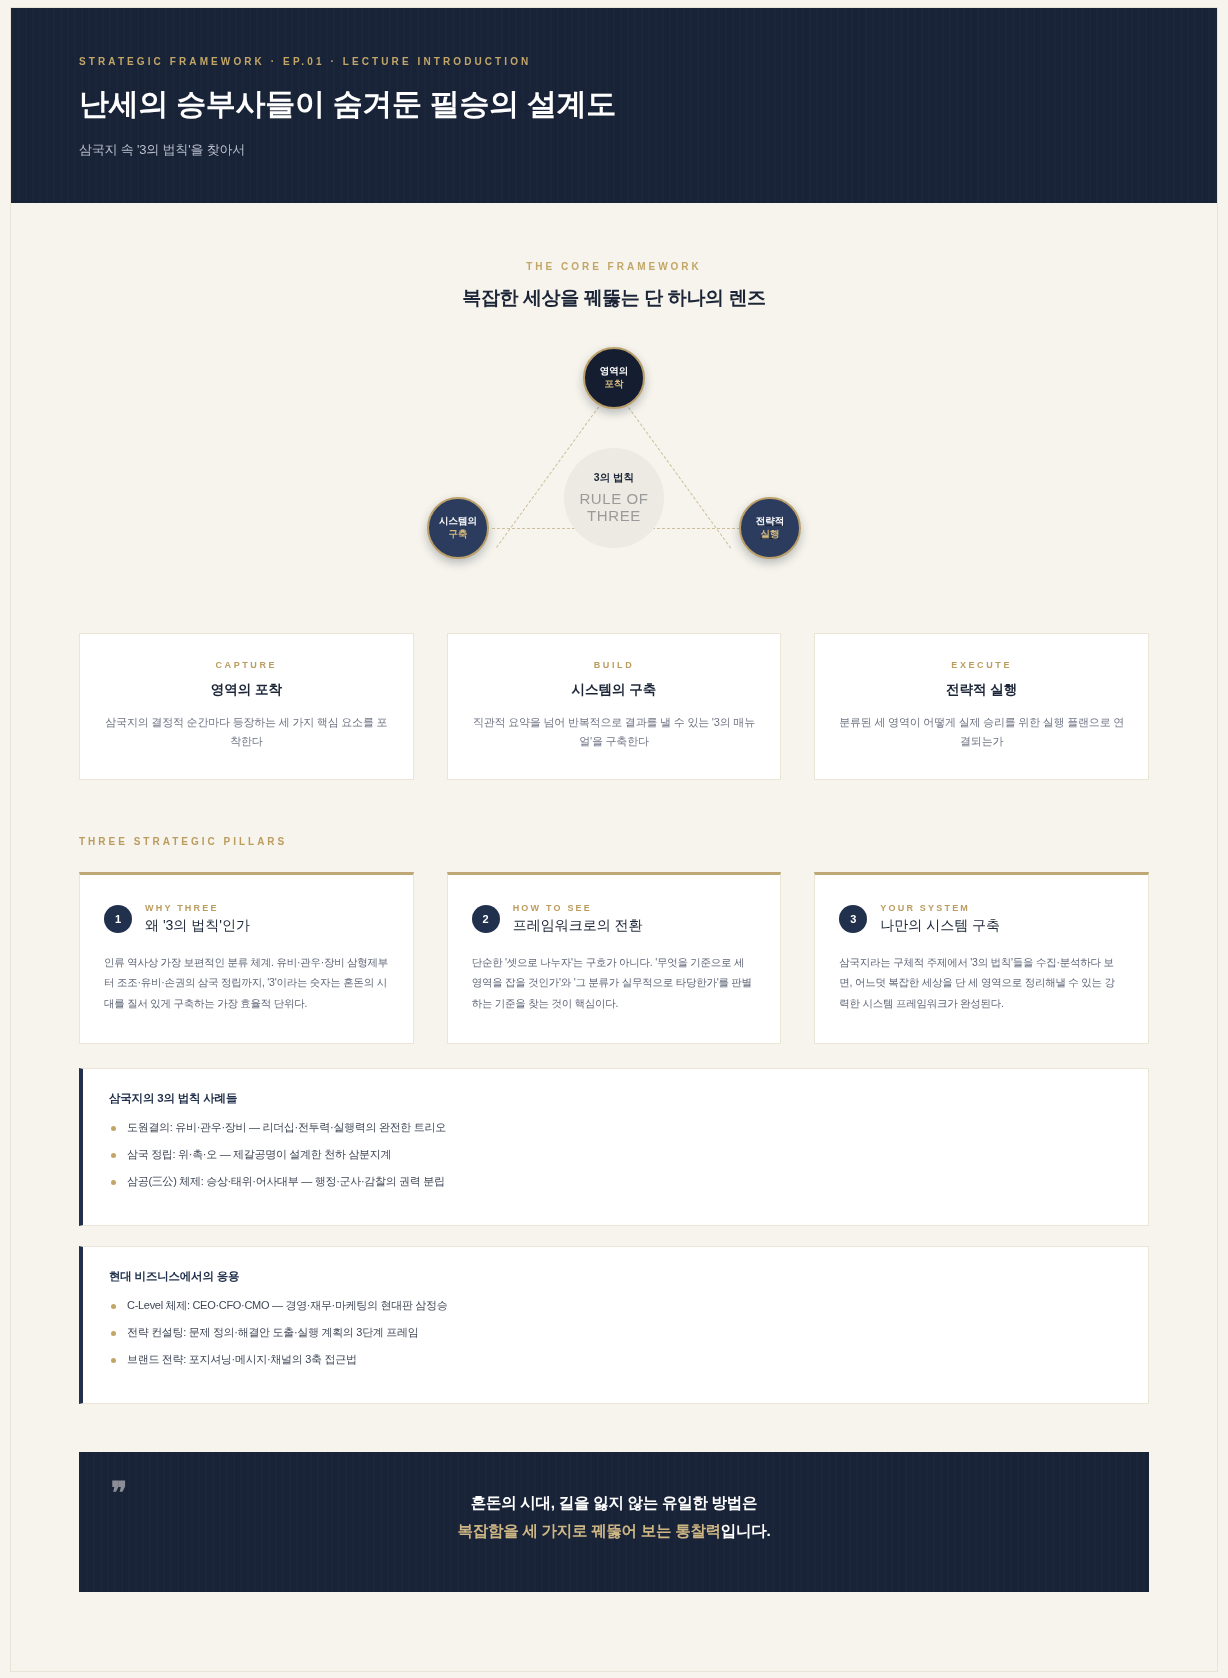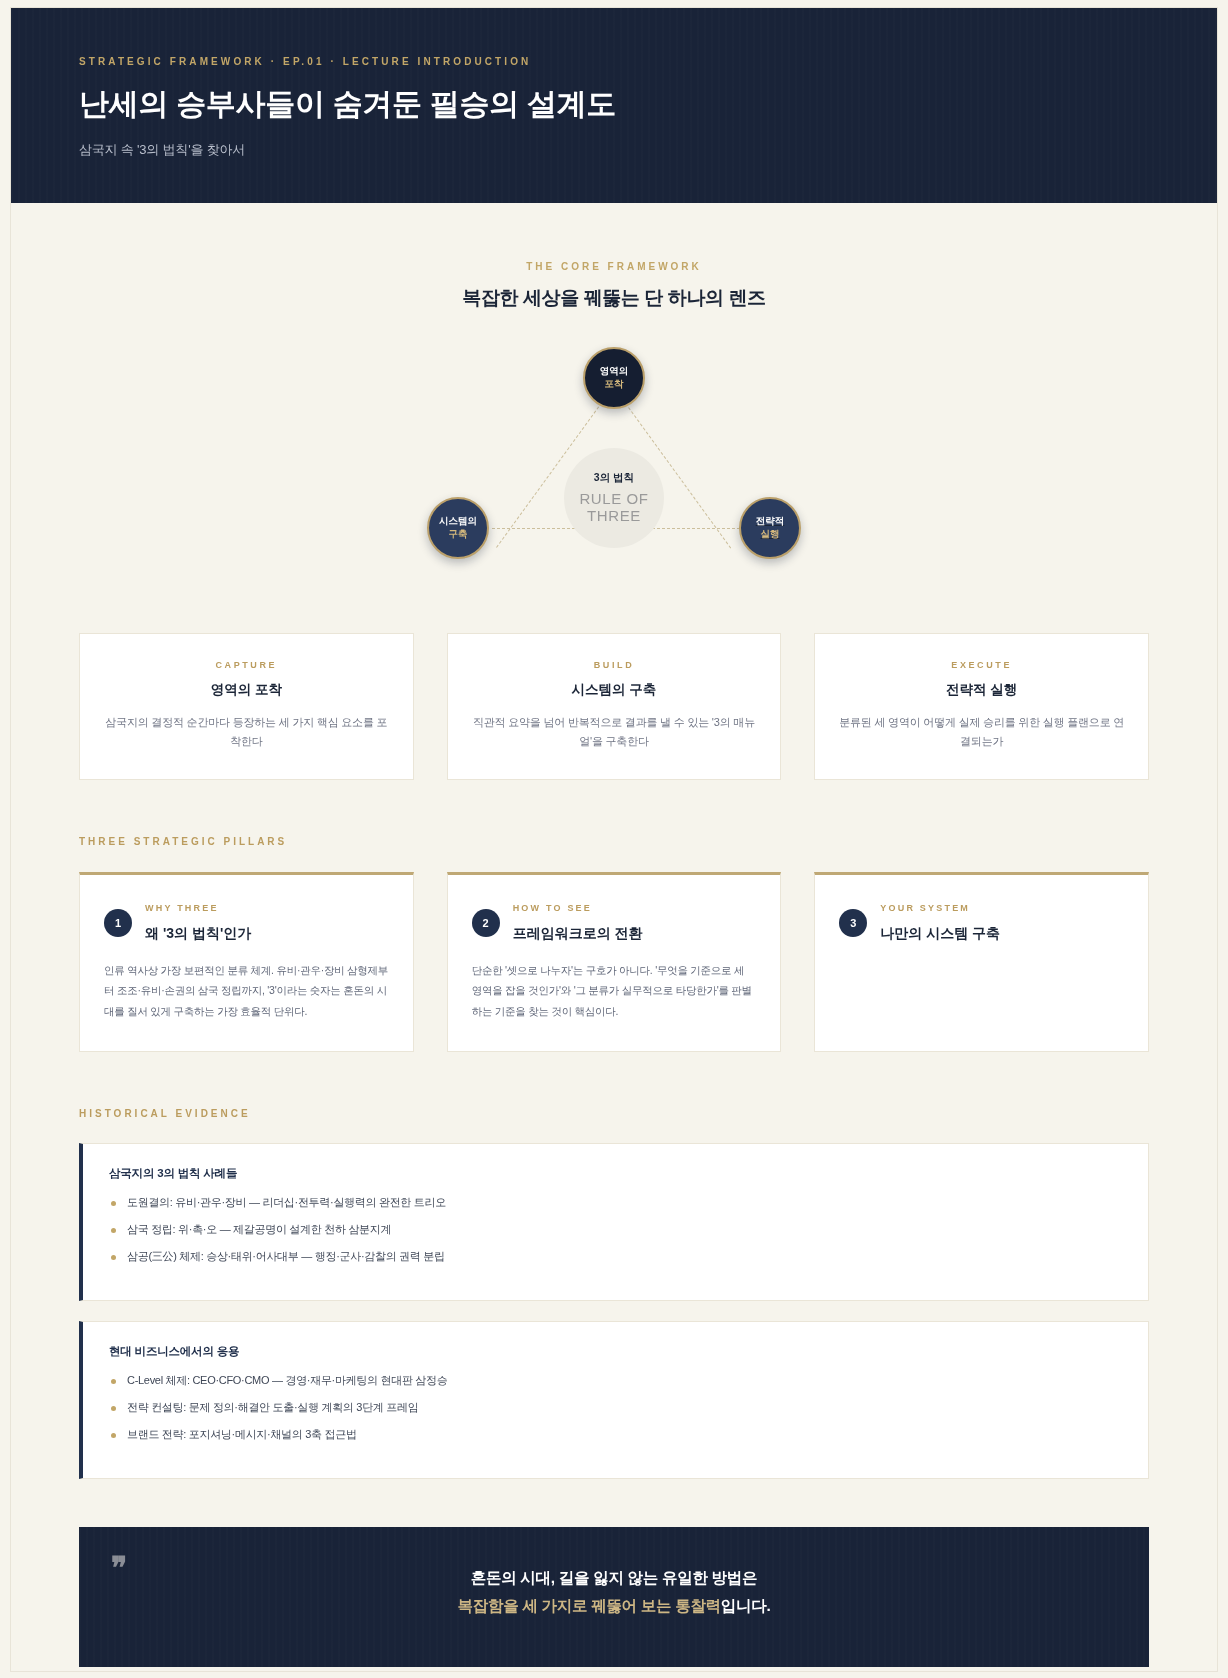--- a/index.html
+++ b/index.html
@@ -131,21 +131,21 @@
   }
   .pillar-head{ display:flex; align-items:center; gap:13px; }
   .pill-num{
     flex:0 0 auto;
     width:28px; height:28px; border-radius:50%;
     background:#21304c; color:#ffffff;
     font-size:11px; font-weight:700;
     display:flex; align-items:center; justify-content:center;
   }
   .pill-tag{ font-size:9px; font-weight:700; letter-spacing:2.2px; color:#bb9c5e; }
-  .pill-ko{ margin-top:12px; font-size:14px; font-weight:700; color:#1b2537; }
+  .pill-ko{ margin-top:4px; font-size:14px; font-weight:400; color:#1b2537; }
   .pill-body{
     margin-top:17px; font-size:10.5px; line-height:1.95; color:#5f6678; letter-spacing:-0.25px;
   }
 
   
   .evi{
     background:#ffffff; border:1px solid #eae5d7; border-left:4px solid #21304c;
     padding:22px 26px 36px 26px;
     margin-top:24px;
   }
@@ -272,27 +272,27 @@
       </div>
 
       <div class="pillar">
         <div class="pillar-head">
           <div class="pill-num">3</div>
           <div>
             <div class="pill-tag">YOUR SYSTEM</div>
             <div class="pill-ko">나만의 시스템 구축</div>
           </div>
         </div>
+        <div class="pill-body">삼국지라는 구체적 주제에서 '3의 법칙'들을 수집·분석하다 보면, 어느덧 복잡한 세상을 단 세 영역으로 정리해낼 수 있는 강력한 시스템 프레임워크가 완성된다.</div>
       </div>
 
     </div>
   </section>
 
   <section class="wrap">
-    <div class="sec-label">HISTORICAL EVIDENCE</div>
 
     <div class="evi">
       <div class="evi-title">삼국지의 3의 법칙 사례들</div>
       <ul class="evi-list">
         <li>도원결의: 유비·관우·장비 — 리더십·전투력·실행력의 완전한 트리오</li>
         <li>삼국 정립: 위·촉·오 — 제갈공명이 설계한 천하 삼분지계</li>
         <li>삼공(三公) 체제: 승상·태위·어사대부 — 행정·군사·감찰의 권력 분립</li>
       </ul>
     </div>
 

